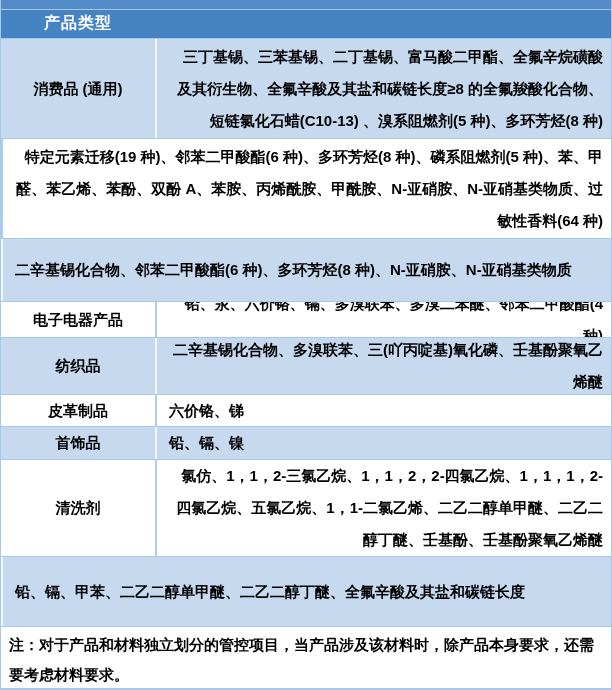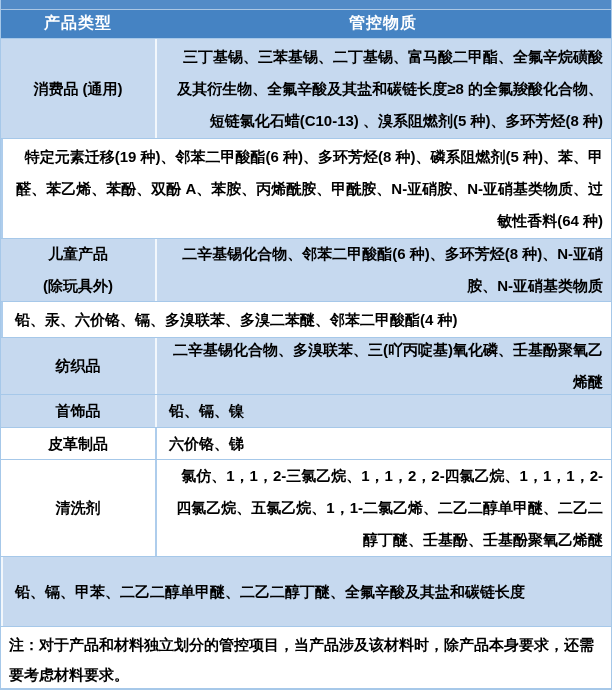--- a/index.html
+++ b/index.html
@@ -94,55 +94,53 @@
     box-sizing:border-box;
   }
 </style>
 </head>
 <body>
 
 <div class="tbl">
 
   <div class="hdr">
     <div class="hcell hc1">产品类型</div>
-    <div class="hcell hc2">管控物质</div>
   </div>
 
   <div class="row alt r1">
     <div class="cat">消费品 (通用)</div>
     <div class="sub">三丁基锡、三苯基锡、二丁基锡、富马酸二甲酯、全氟辛烷磺酸及其衍生物、全氟辛酸及其盐和碳链长度≥8 的全氟羧酸化合物、短链氯化石蜡(C10-13) 、溴系阻燃剂(5 种)、多环芳烃(8 种)</div>
   </div>
 
   <div class="row r2">
     <div class="sub">特定元素迁移(19 种)、邻苯二甲酸酯(6 种)、多环芳烃(8 种)、磷系阻燃剂(5 种)、苯、甲醛、苯乙烯、苯酚、双酚 A、苯胺、丙烯酰胺、甲酰胺、N-亚硝胺、N-亚硝基类物质、过敏性香料(64 种)</div>
   </div>
 
   <div class="row alt r3">
-    <div class="cat">儿童产品
-(除玩具外)</div>
     <div class="sub">二辛基锡化合物、邻苯二甲酸酯(6 种)、多环芳烃(8 种)、N-亚硝胺、N-亚硝基类物质</div>
   </div>
 
   <div class="row r4">
+    <div class="cat">电子电器产品</div>
     <div class="sub">铅、汞、六价铬、镉、多溴联苯、多溴二苯醚、邻苯二甲酸酯(4 种)</div>
   </div>
 
   <div class="row alt r5">
     <div class="cat">纺织品</div>
     <div class="sub">二辛基锡化合物、多溴联苯、三(吖丙啶基)氧化磷、壬基酚聚氧乙烯醚</div>
   </div>
 
+  <div class="row r6">
+    <div class="cat">皮革制品</div>
+    <div class="sub">六价铬、锑</div>
+  </div>
+
   <div class="row alt r7">
     <div class="cat">首饰品</div>
     <div class="sub">铅、镉、镍</div>
-  </div>
-
-  <div class="row r6">
-    <div class="cat">皮革制品</div>
-    <div class="sub">六价铬、锑</div>
   </div>
 
   <div class="row r8">
     <div class="cat">清洗剂</div>
     <div class="sub">氯仿、1，1，2-三氯乙烷、1，1，2，2-四氯乙烷、1，1，1，2-四氯乙烷、五氯乙烷、1，1-二氯乙烯、二乙二醇单甲醚、二乙二醇丁醚、壬基酚、壬基酚聚氧乙烯醚</div>
   </div>
 
   <div class="row alt r9">
     <div class="sub">铅、镉、甲苯、二乙二醇单甲醚、二乙二醇丁醚、全氟辛酸及其盐和碳链长度</div>
   </div>

